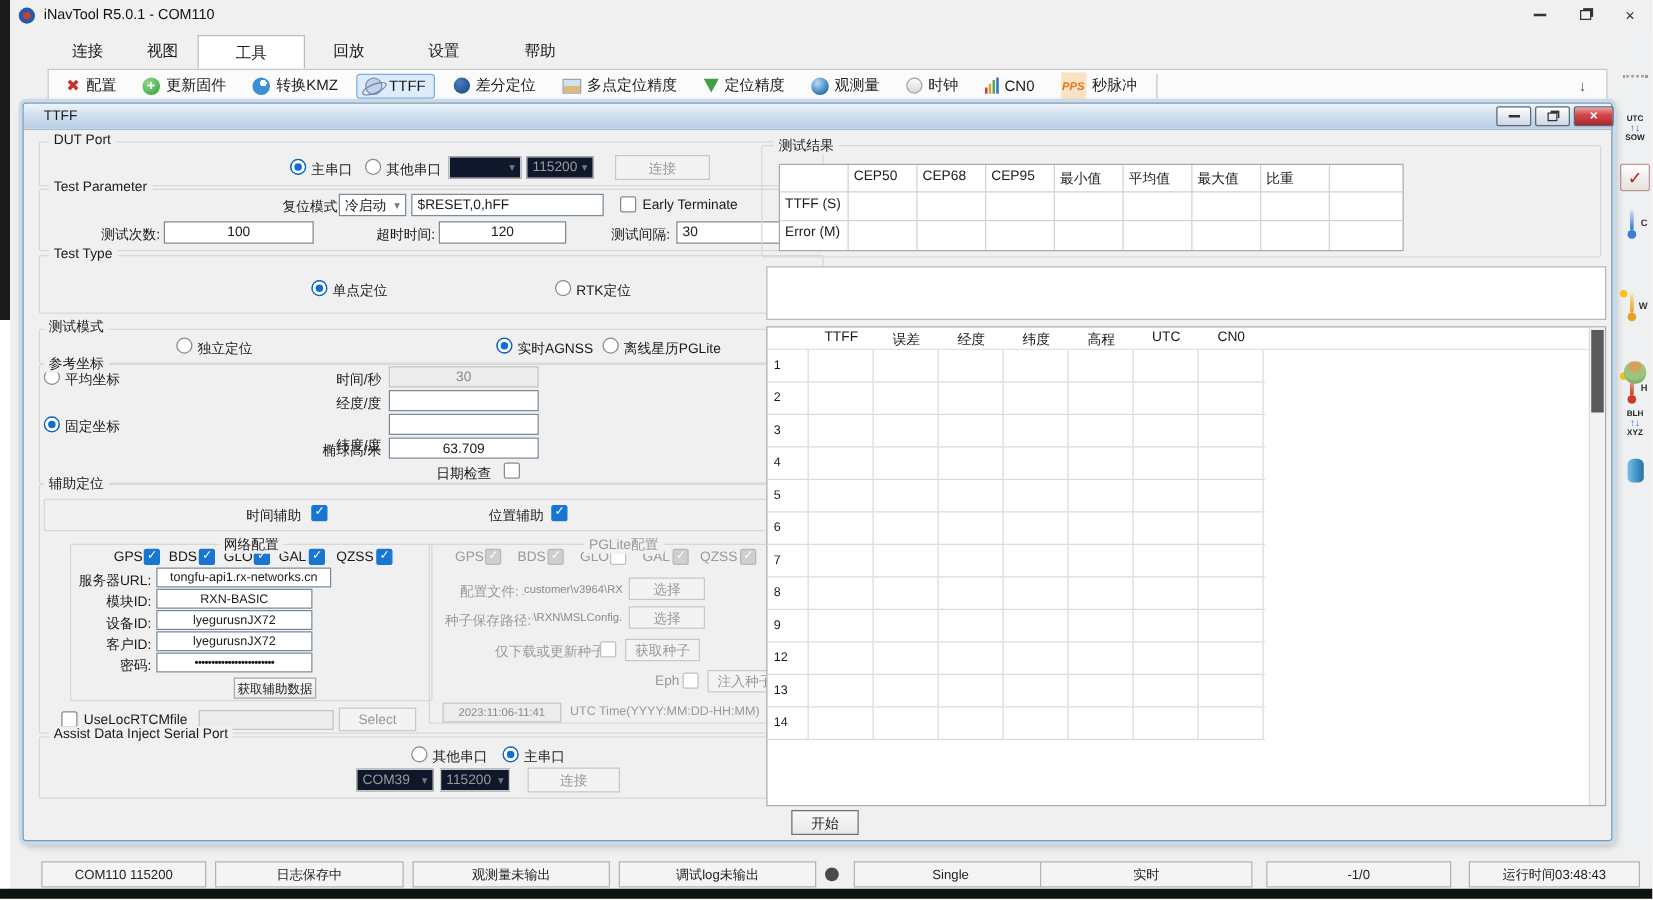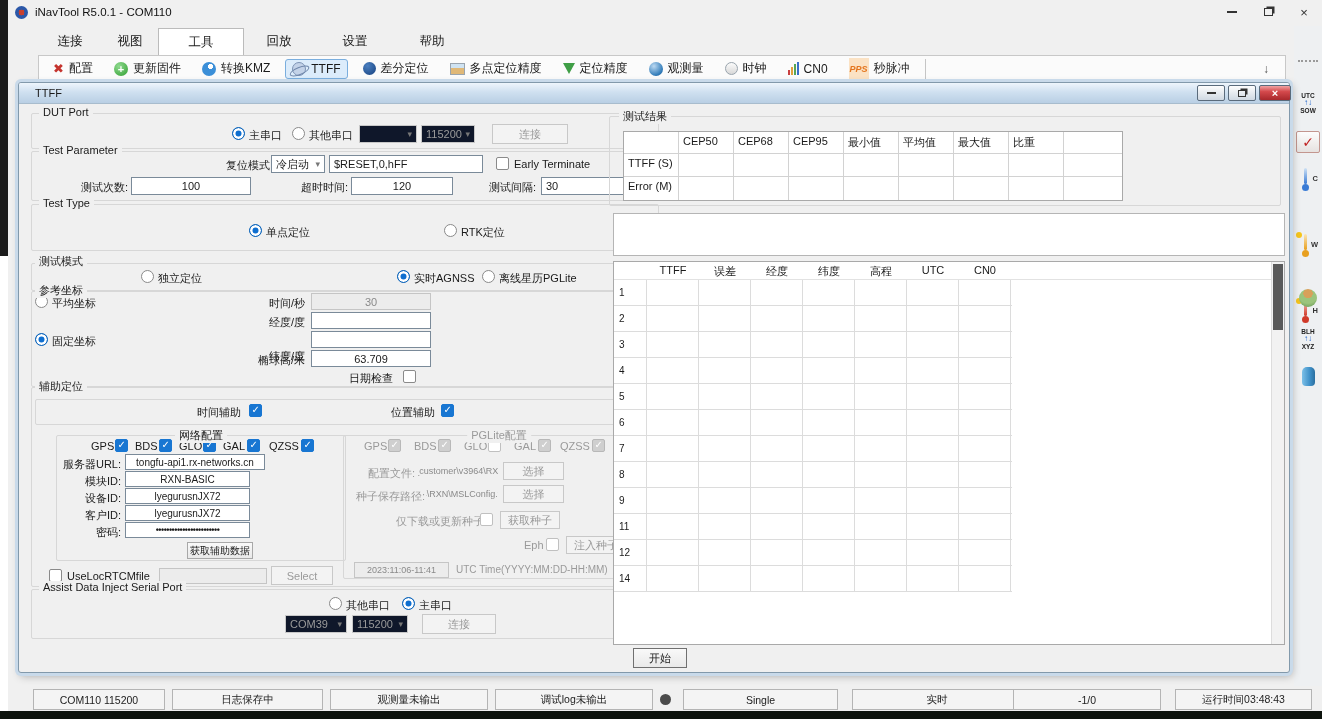--- a/index.html
+++ b/index.html
@@ -543,31 +543,31 @@
           <div class="dt-num">9</div>
           <div class="dt-cell"></div>
           <div class="dt-cell"></div>
           <div class="dt-cell"></div>
           <div class="dt-cell"></div>
           <div class="dt-cell"></div>
           <div class="dt-cell"></div>
           <div class="dt-cell"></div>
         </div>
         <div class="dt-row">
-          <div class="dt-num">11</div>
-          <div class="dt-cell"></div>
-          <div class="dt-cell"></div>
-          <div class="dt-cell"></div>
-          <div class="dt-cell"></div>
-          <div class="dt-cell"></div>
-          <div class="dt-cell"></div>
-          <div class="dt-cell"></div>
-        </div>
-        <div class="dt-row">
           <div class="dt-num">12</div>
+          <div class="dt-cell"></div>
+          <div class="dt-cell"></div>
+          <div class="dt-cell"></div>
+          <div class="dt-cell"></div>
+          <div class="dt-cell"></div>
+          <div class="dt-cell"></div>
+          <div class="dt-cell"></div>
+        </div>
+        <div class="dt-row">
+          <div class="dt-num">13</div>
           <div class="dt-cell"></div>
           <div class="dt-cell"></div>
           <div class="dt-cell"></div>
           <div class="dt-cell"></div>
           <div class="dt-cell"></div>
           <div class="dt-cell"></div>
           <div class="dt-cell"></div>
         </div>
         <div class="dt-row">
           <div class="dt-num">14</div>
@@ -585,15 +585,15 @@
     </div>
   </div>
 </div>
 
 <div class="sseg" style="left:33px;width:132px;">COM110 115200</div>
 <div class="sseg" style="left:172px;width:151px;">日志保存中</div>
 <div class="sseg" style="left:330px;width:158px;">观测量未输出</div>
 <div class="sseg" style="left:495px;width:158px;">调试log未输出</div>
 <div class="sled" style="left:660px;"></div>
 <div class="sseg" style="left:683px;width:155px;">Single</div>
-<div class="sseg" style="left:852px;width:170px;">实时</div>
+<div class="sseg" style="left:832px;width:170px;">实时</div>
 <div class="sseg" style="left:1013px;width:148px;">-1/0</div>
 <div class="sseg" style="left:1175px;width:137px;">运行时间03:48:43</div>
 
 </body></html>

